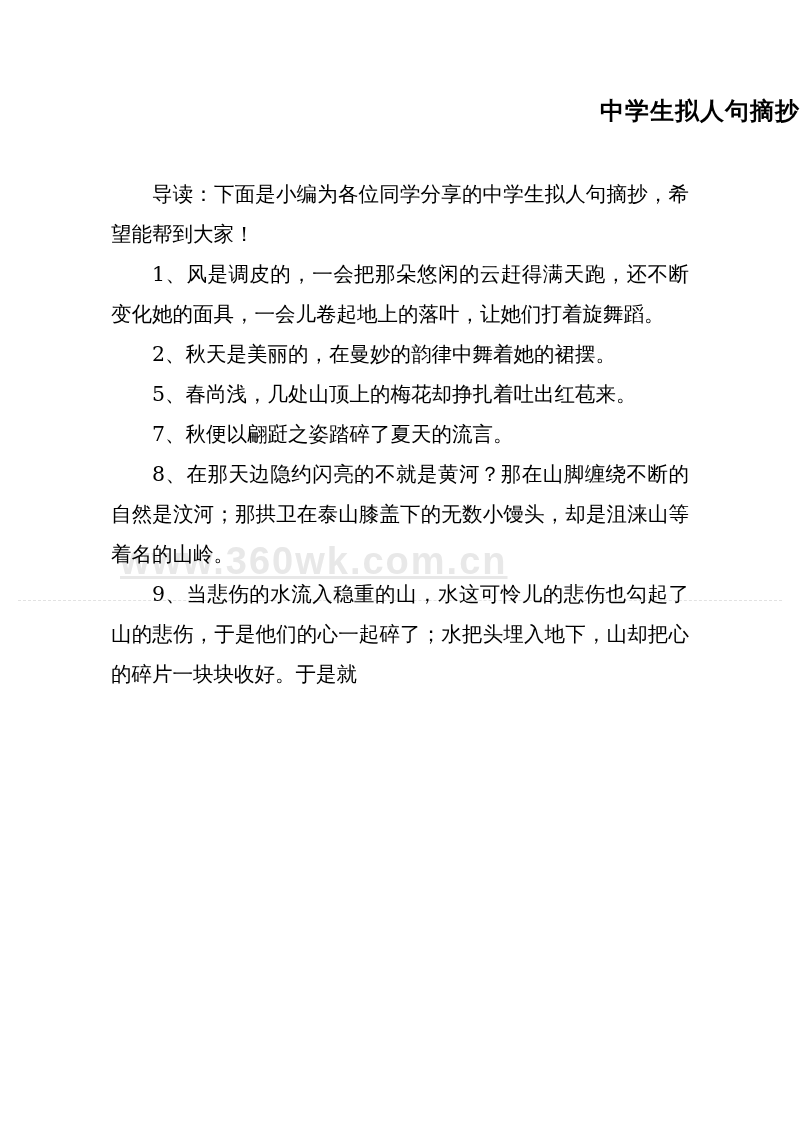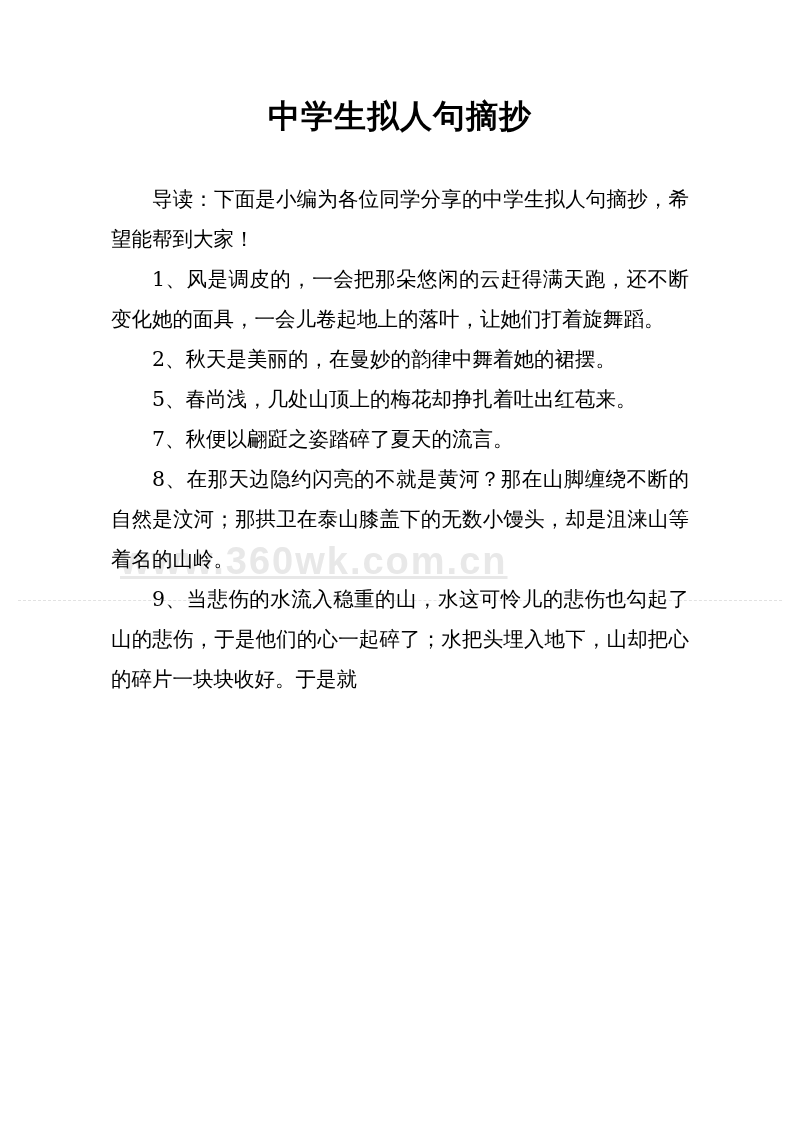--- a/index.html
+++ b/index.html
@@ -17,30 +17,30 @@
   }
   .page {
     position: absolute;
     top: 0; left: 0;
     width: 800px;
     height: 1132px;
     box-sizing: border-box;
     padding: 0;
   }
   .doc-title {
-    text-align: center;
-    font-size: 32px;
+    text-align: right;
+    font-size: 24px;
     font-weight: bold;
     letter-spacing: 1px;
     margin: 0;
     padding-top: 95px;
     font-family: "DejaVu Serif", "Liberation Serif", serif;
   }
   .body-block {
-    margin: 6px auto;
+    margin: 13px auto;
     padding-top: 34px;
     width: 578px;
     font-size: 20.5px;
     line-height: 40px;
     text-align: justify;
     text-justify: inter-ideograph;
   }
   .para {
     margin: 0;
     text-indent: 2em;

